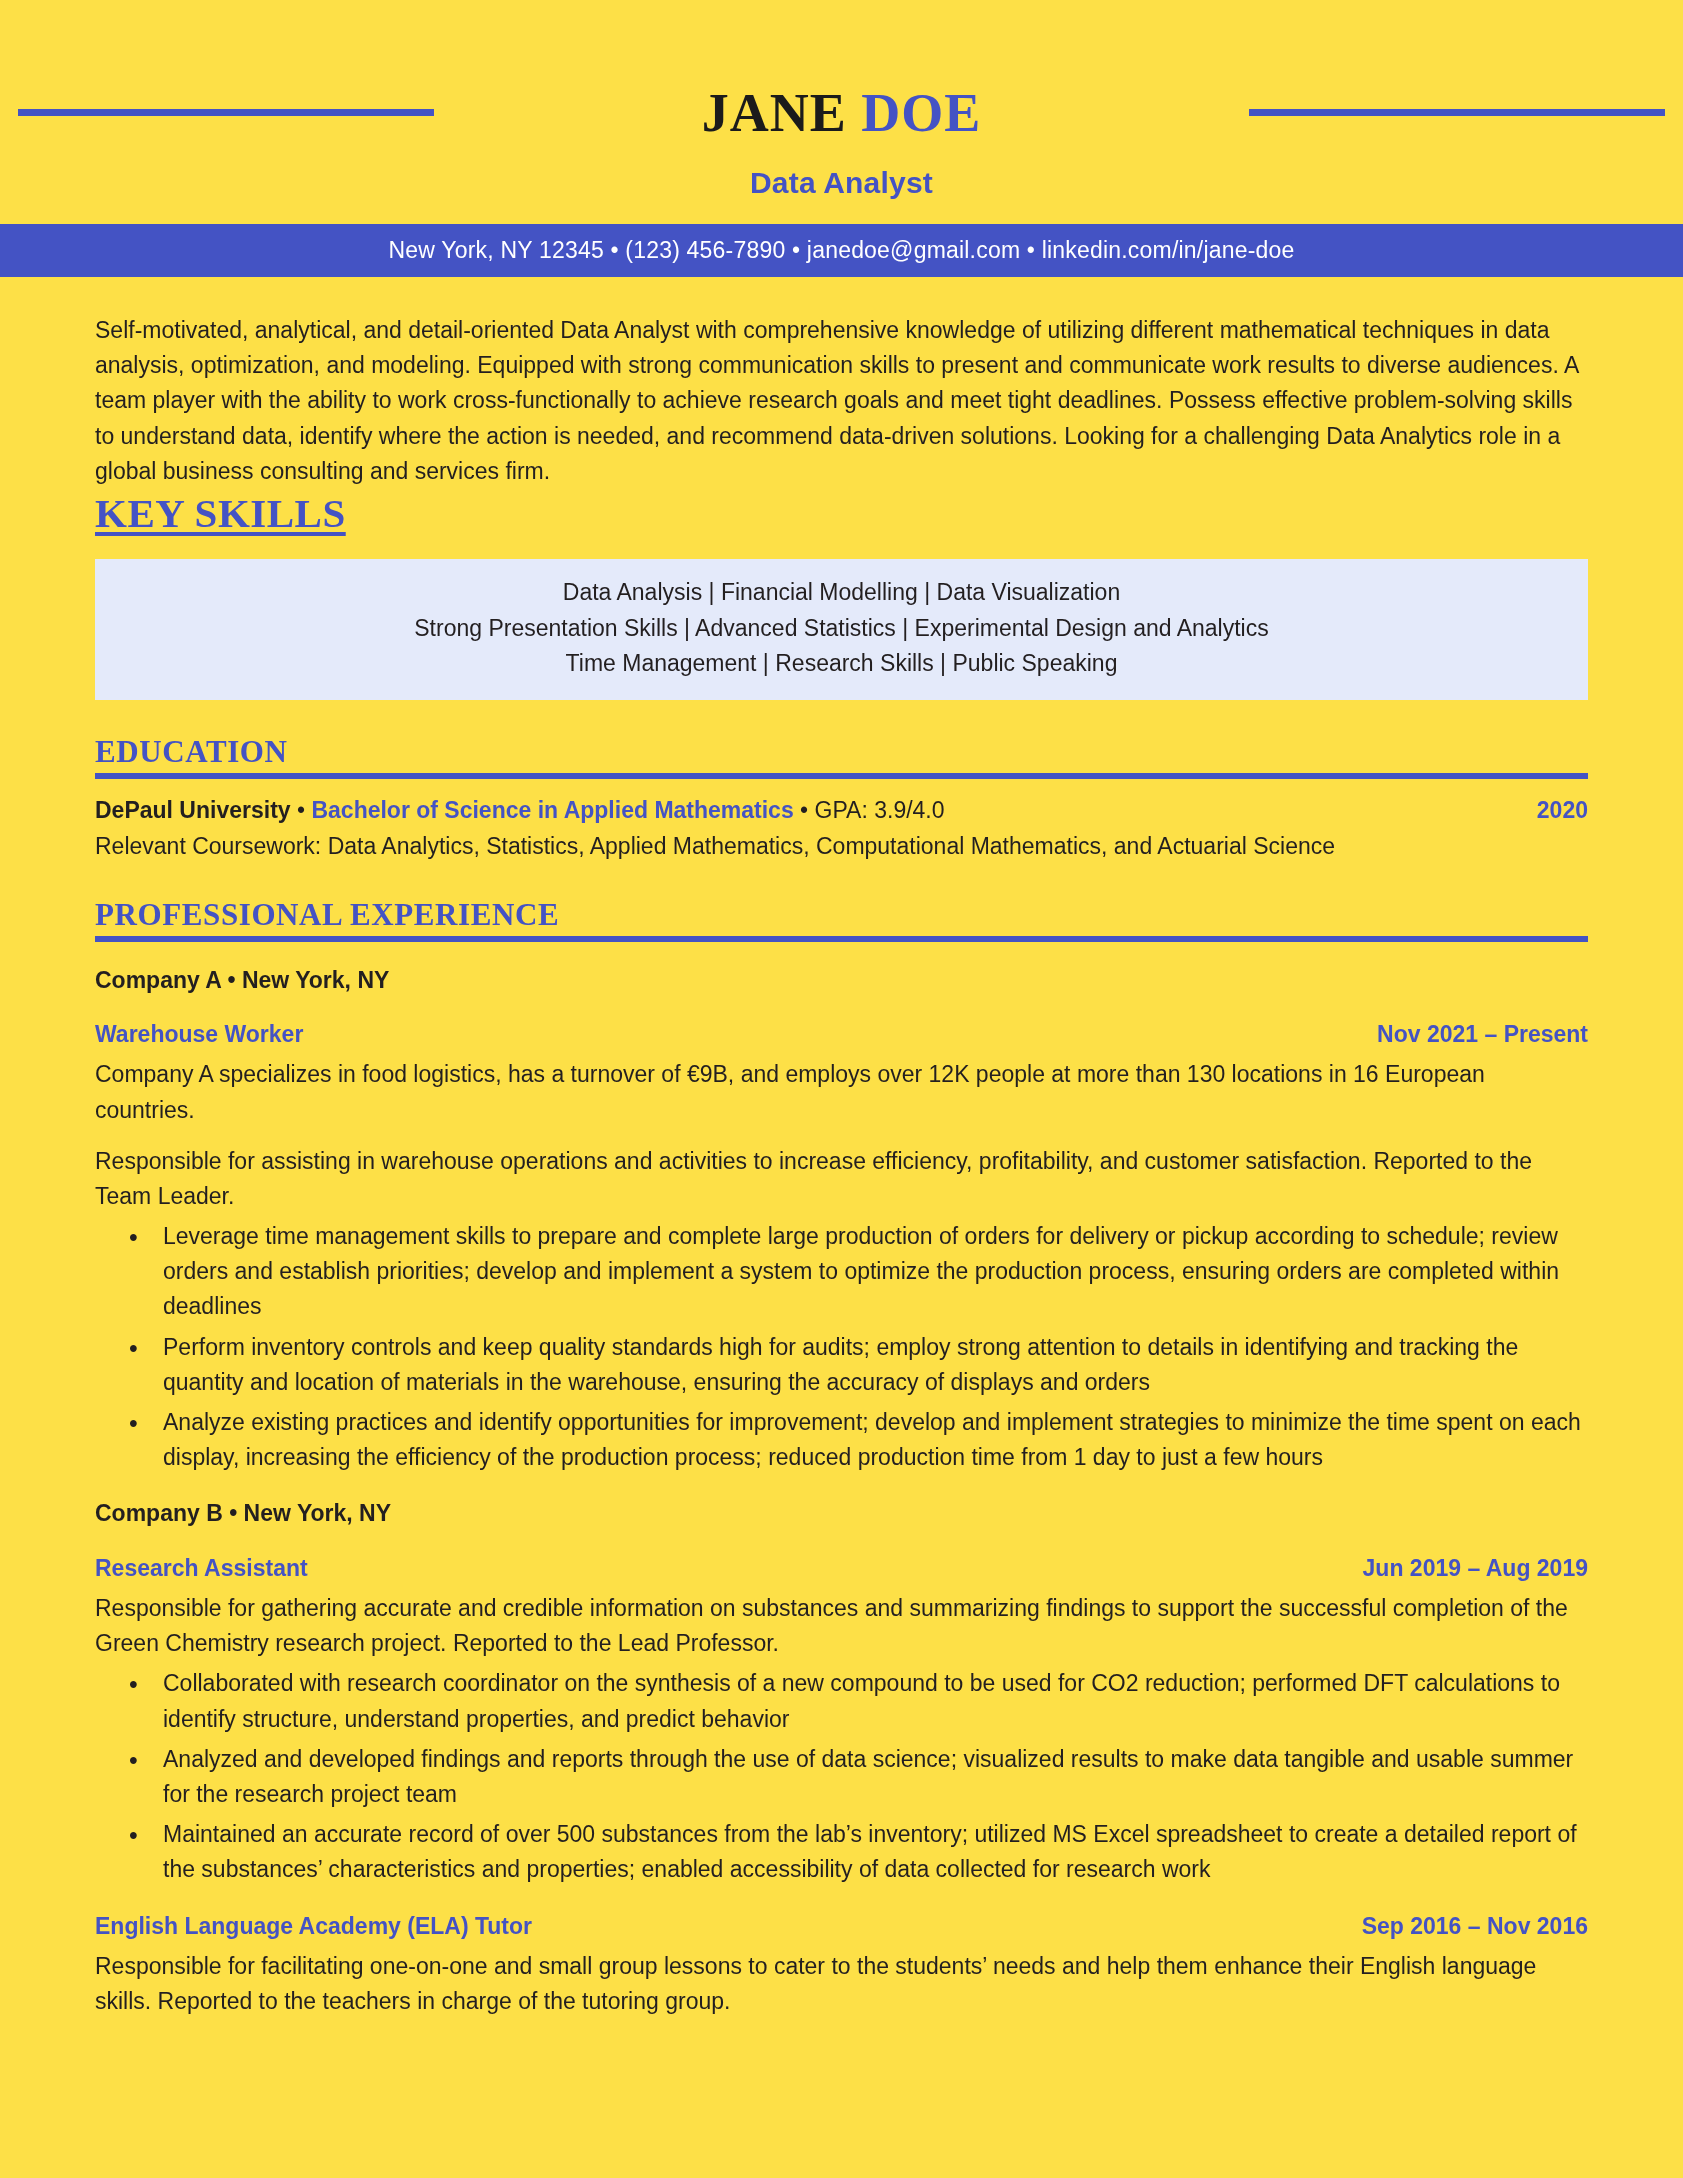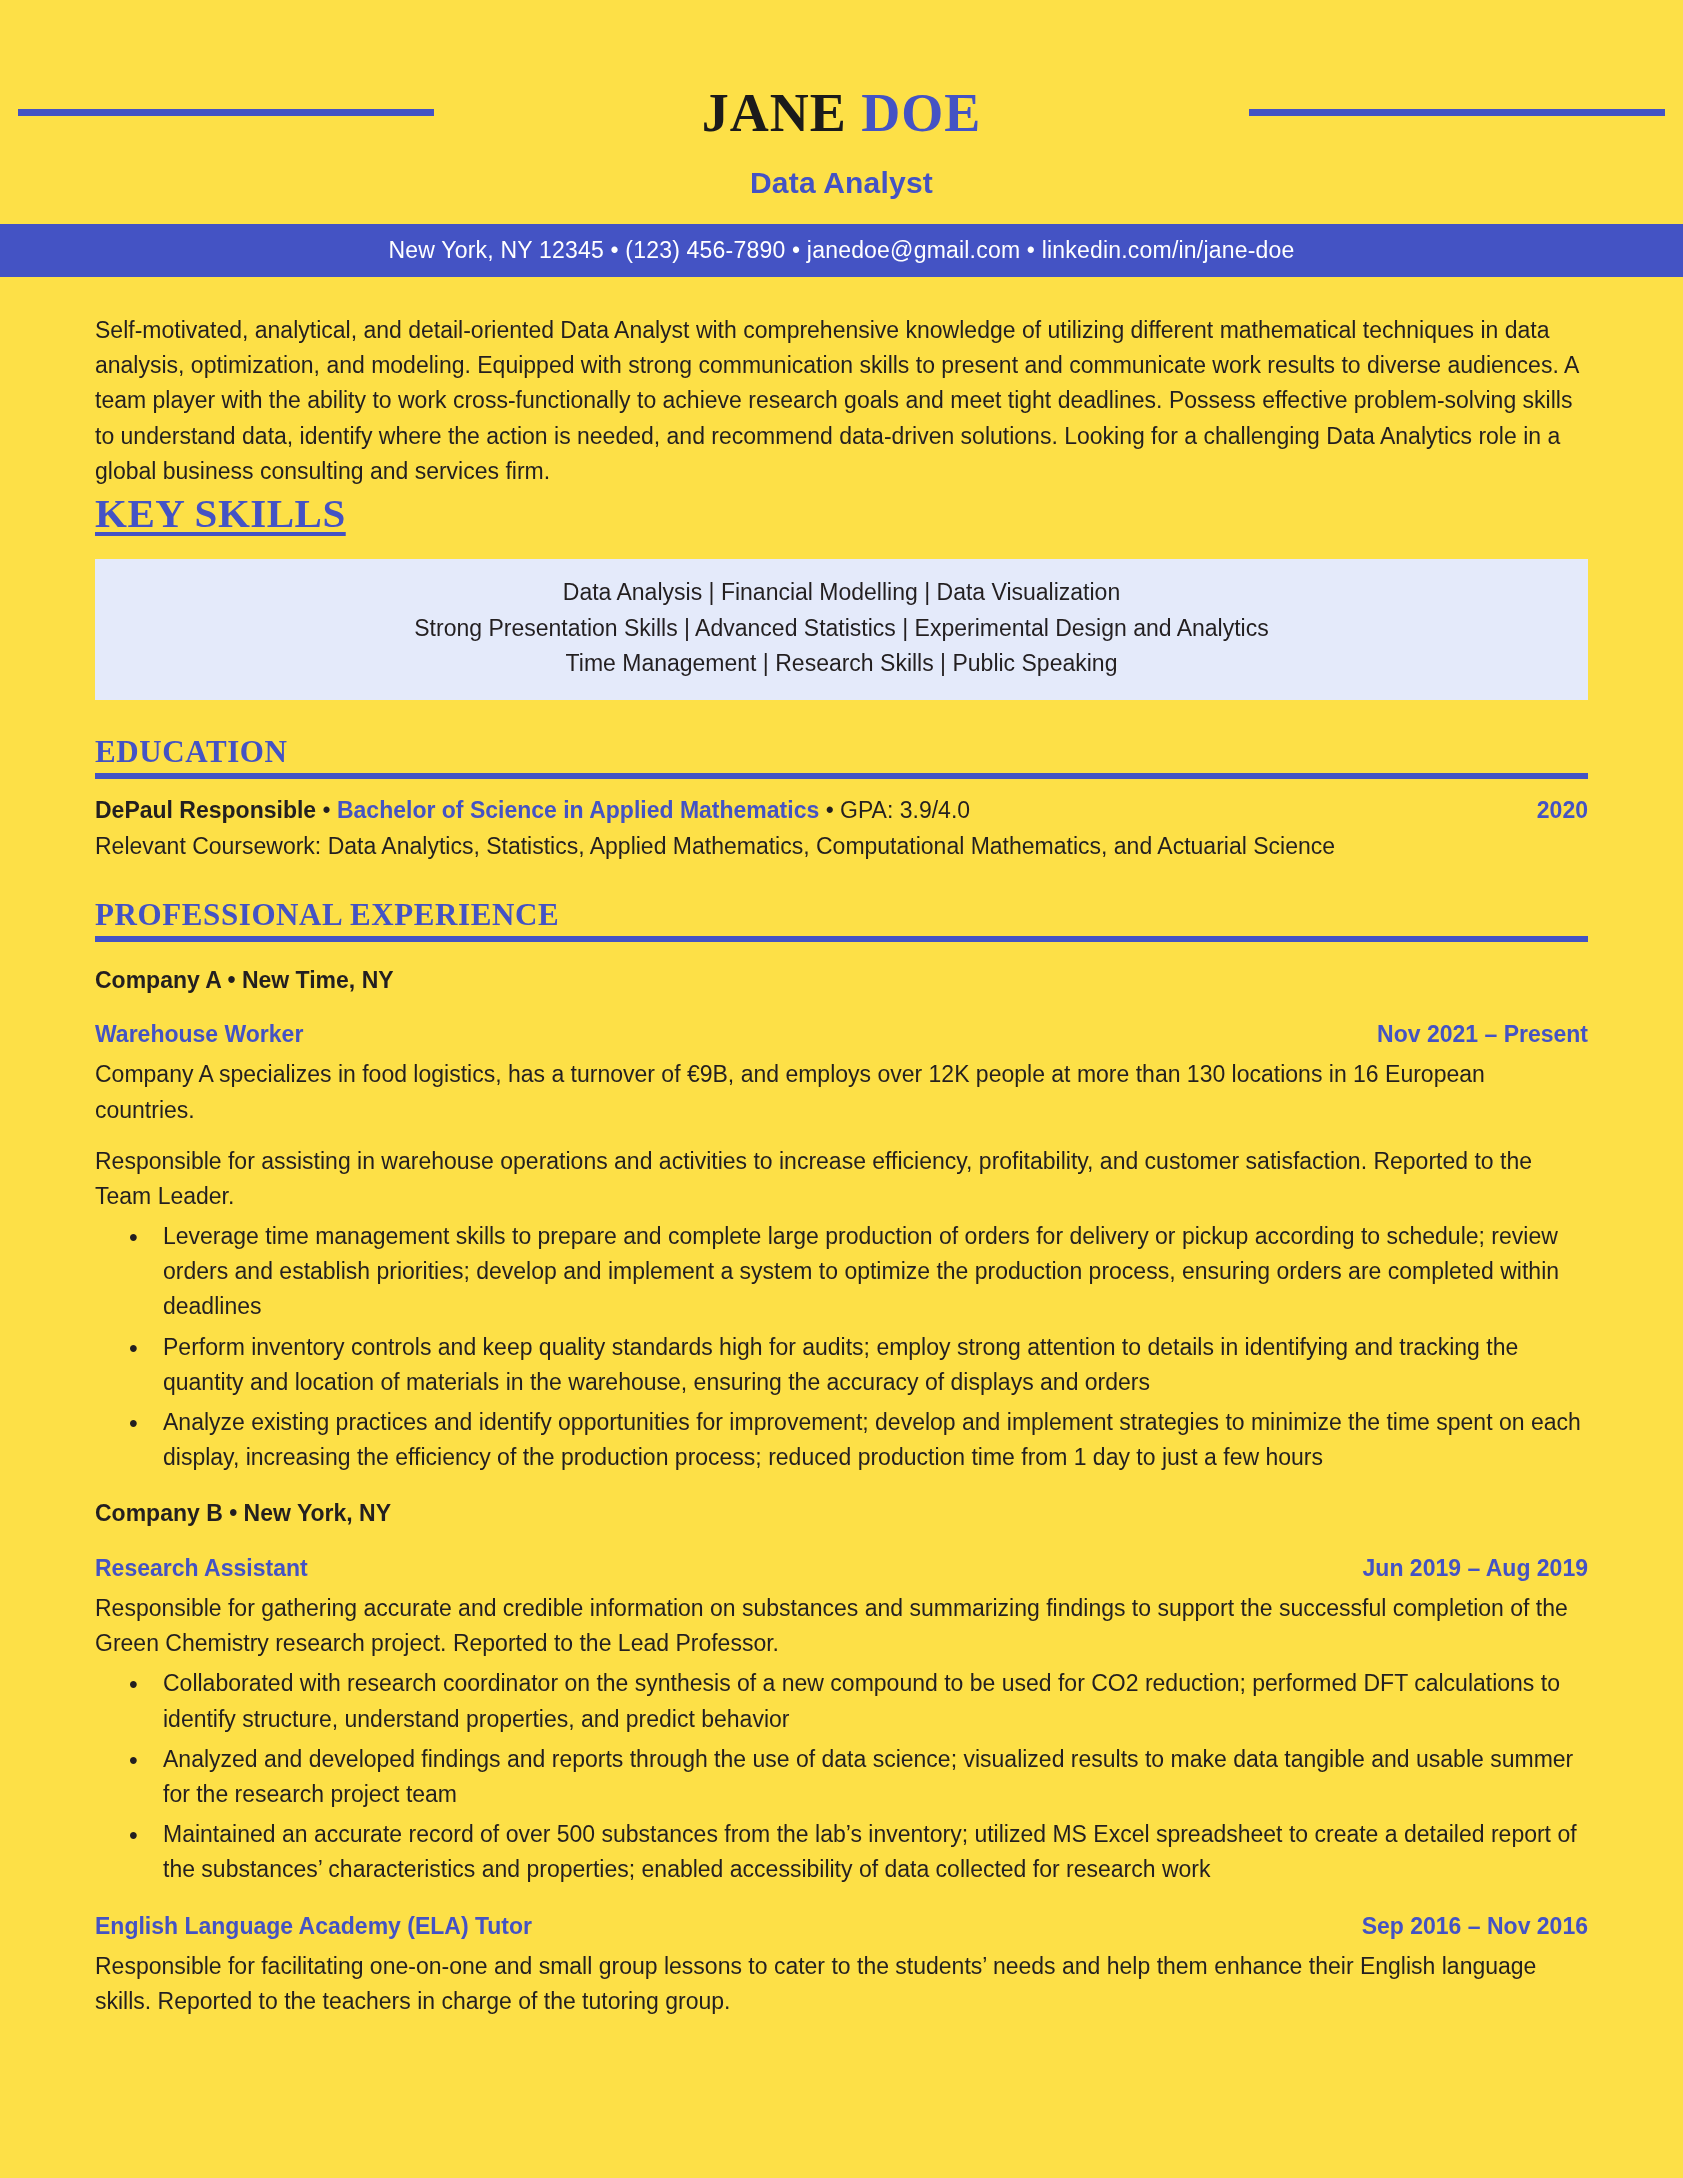--- a/index.html
+++ b/index.html
@@ -232,31 +232,31 @@
       <span class="skills-line">Data Analysis | Financial Modelling | Data Visualization</span>
       <span class="skills-line">Strong Presentation Skills | Advanced Statistics | Experimental Design and Analytics</span>
       <span class="skills-line">Time Management | Research Skills | Public Speaking</span>
     </div>
 
     <div class="section-heading">EDUCATION</div>
     <div class="section-rule"></div>
 
     <div class="edu-line">
       <div class="edu-left">
-        <span class="edu-school">DePaul Responsible</span><span class="edu-gpa"> • </span><span class="edu-degree">Bachelor of Science in Applied Mathematics</span><span class="edu-gpa"> • </span><span class="edu-gpa">GPA: 3.9/4.0</span>
+        <span class="edu-school">DePaul University</span><span class="edu-gpa"> • </span><span class="edu-degree">Bachelor of Science in Applied Mathematics</span><span class="edu-gpa"> • </span><span class="edu-gpa">GPA: 3.9/4.0</span>
       </div>
       <div class="edu-year">2020</div>
     </div>
     <div class="edu-coursework">Relevant Coursework: Data Analytics, Statistics, Applied Mathematics, Computational Mathematics, and Actuarial Science</div>
 
     <div class="section-heading">PROFESSIONAL EXPERIENCE</div>
     <div class="section-rule"></div>
 
     <div class="job">
-      <div class="job-company">Company A • New Time, NY</div>
+      <div class="job-company">Company A • New York, NY</div>
       <div class="job-role-row">
         <span class="job-role">Warehouse Worker</span>
         <span class="job-dates">Nov 2021 – Present</span>
       </div>
       <div class="job-desc">Company A specializes in food logistics, has a turnover of €9B, and employs over 12K people at more than 130 locations in 16 European countries.</div>
       <div class="job-desc">Responsible for assisting in warehouse operations and activities to increase efficiency, profitability, and customer satisfaction. Reported to the Team Leader.</div>
       <ul class="bullets">
         <li>Leverage time management skills to prepare and complete large production of orders for delivery or pickup according to schedule; review orders and establish priorities; develop and implement a system to optimize the production process, ensuring orders are completed within deadlines</li>
         <li>Perform inventory controls and keep quality standards high for audits; employ strong attention to details in identifying and tracking the quantity and location of materials in the warehouse, ensuring the accuracy of displays and orders</li>
         <li>Analyze existing practices and identify opportunities for improvement; develop and implement strategies to minimize the time spent on each display, increasing the efficiency of the production process; reduced production time from 1 day to just a few hours</li>

